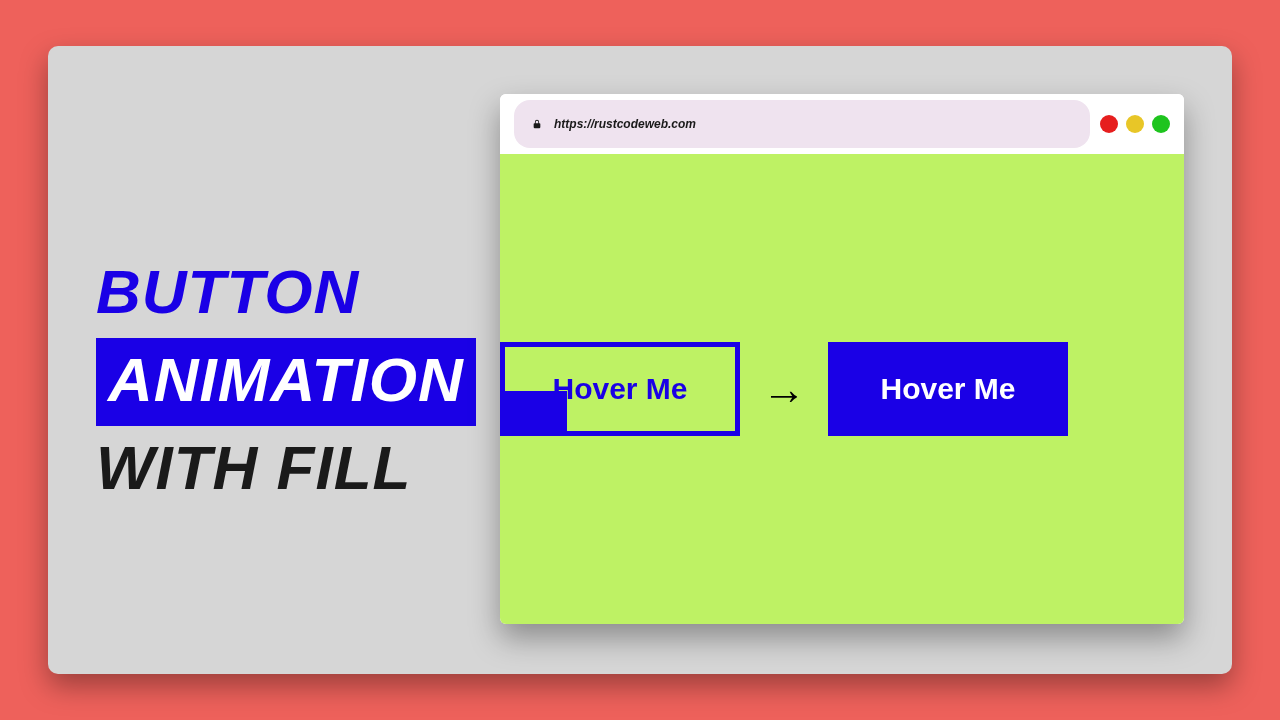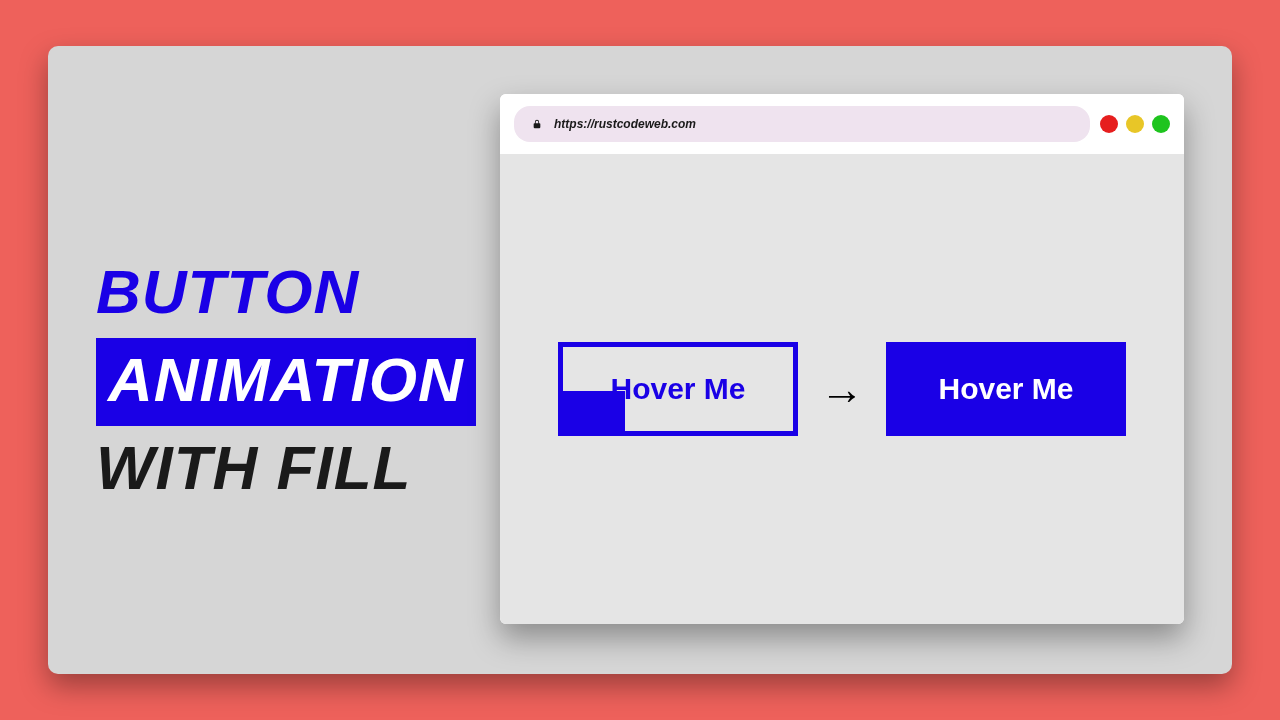--- a/index.html
+++ b/index.html
@@ -59,21 +59,21 @@
   .browser-top {
     height: 60px;
     background: #ffffff;
     display: flex;
     align-items: center;
     padding: 0 14px;
     gap: 10px;
   }
   .address-bar {
     flex: 1;
-    height: 36px;
+    height: 48px;
     background: #efe3ef;
     border-radius: 16px;
     display: flex;
     align-items: center;
     padding: 0 18px;
     gap: 12px;
   }
   .lock-icon {
     width: 10px;
     height: 10px;
@@ -88,24 +88,23 @@
     font-style: italic;
     color: #1a1a1a;
   }
   .dots { display: flex; gap: 8px; }
   .dot { width: 18px; height: 18px; border-radius: 50%; }
   .dot.red { background: #e61e1e; }
   .dot.yellow { background: #e8c627; }
   .dot.green { background: #1ec41e; }
   .viewport {
     height: calc(100% - 60px);
-    background: #e5e5e5;
+    background: #bef264;
     display: flex;
     align-items: center;
-    justify-content: center;
     gap: 22px;
   }
   .btn {
     width: 240px;
     height: 94px;
     display: flex;
     align-items: center;
     justify-content: center;
     font-size: 30px;
     font-weight: 800;

